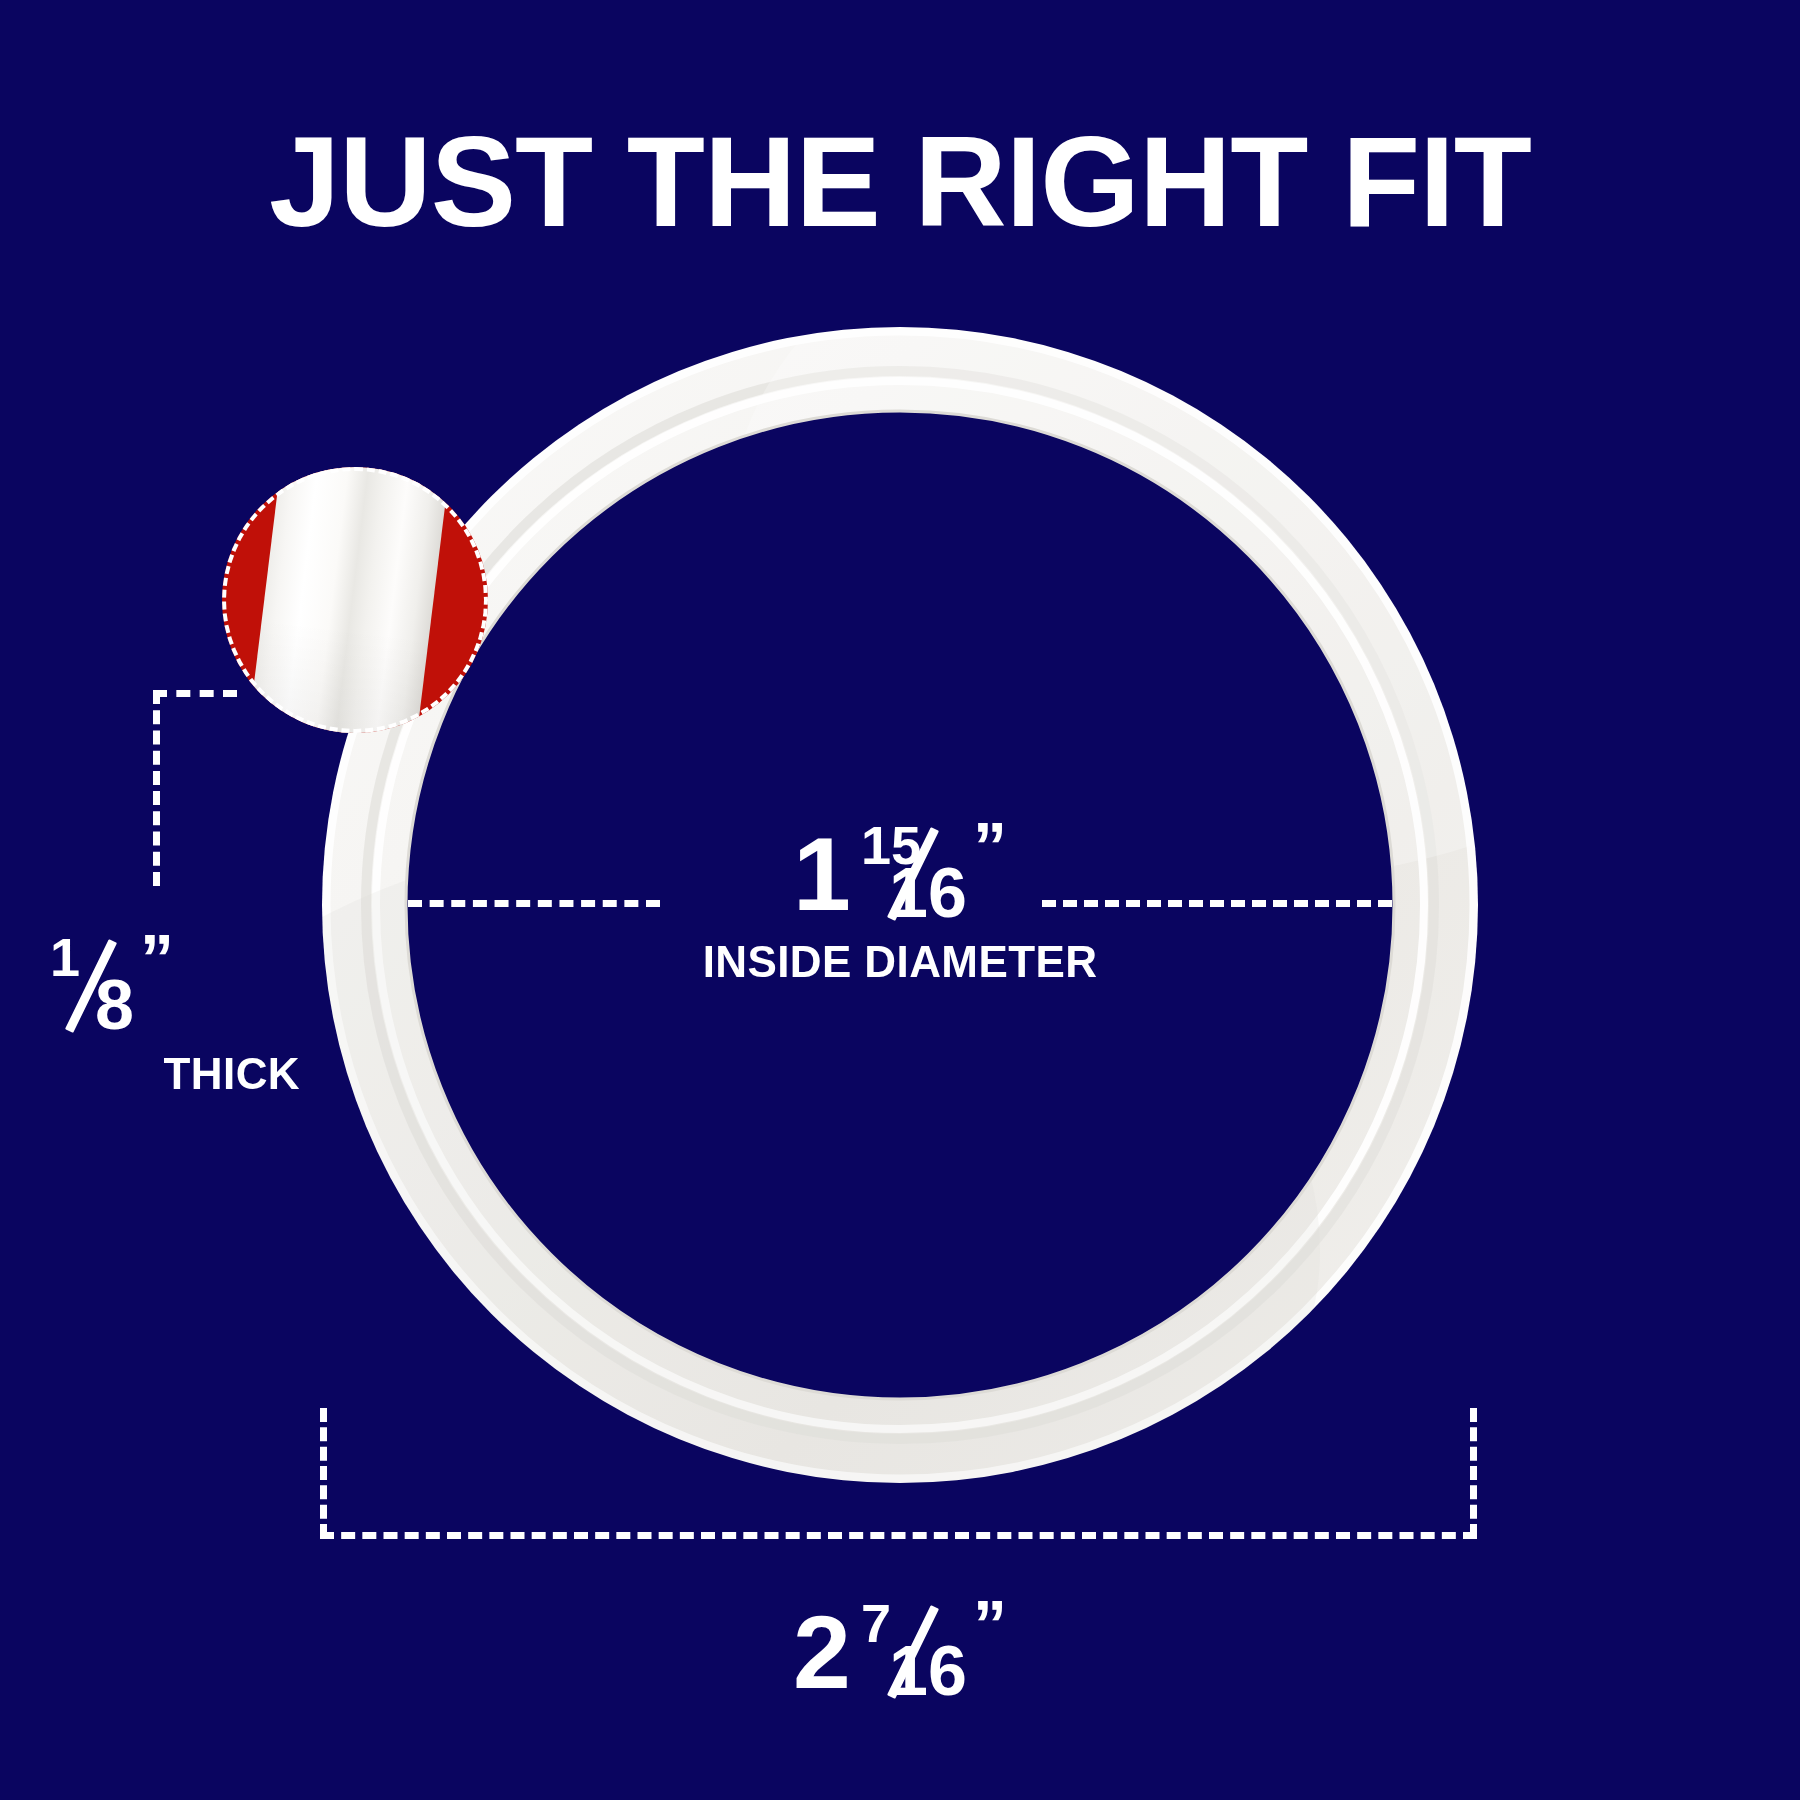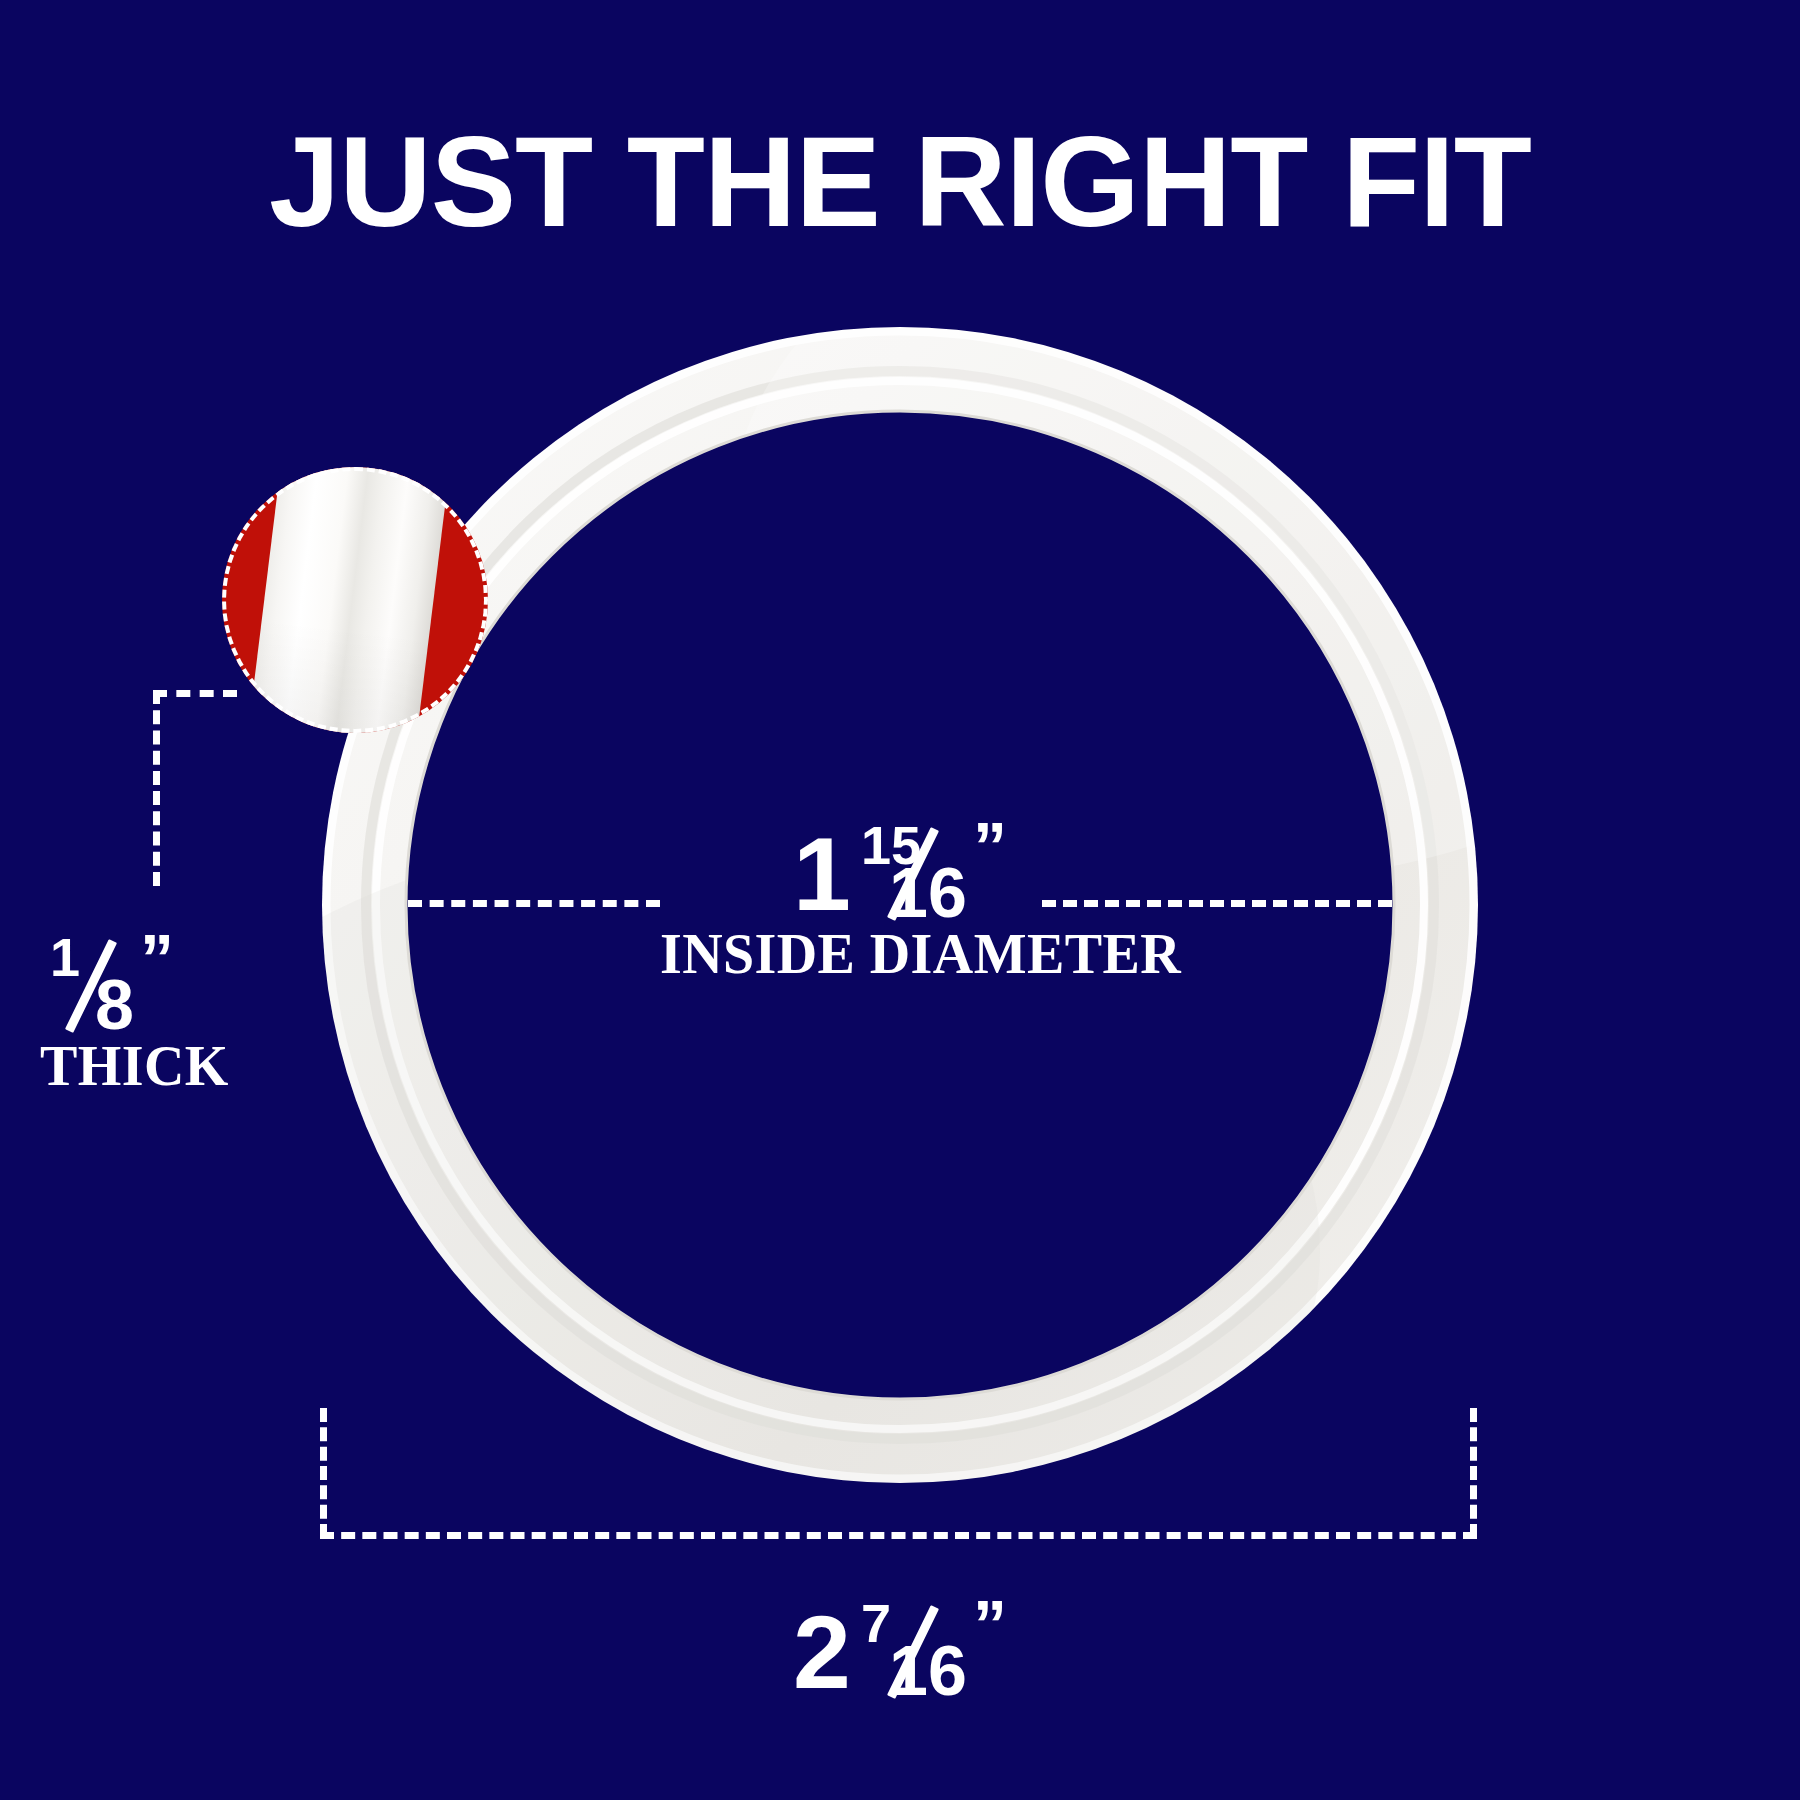--- a/index.html
+++ b/index.html
@@ -165,25 +165,25 @@
   }
   .inch {
     font-size: 68px;
     font-weight: bold;
     line-height: 1;
     margin-left: 6px;
     position: relative;
     top: -10px;
   }
   .dim-caption {
-    font-size: 56px;
+    font-size: 44px;
     font-weight: bold;
     letter-spacing: 0.4px;
     line-height: 1;
-    font-family: Liberation Serif, serif;
+    margin-top: 14px;
   }
 
   
   #inside-label {
     left: 660px;
     top: 822px;
     width: 480px;
   }
 
   
@@ -194,21 +194,21 @@
   }
 
   
   #thick-label {
     left: 40px;
     top: 920px;
     width: 260px;
     text-align: left;
   }
   #thick-label .dim-value { justify-content: flex-start; }
-  #thick-label .dim-caption { text-align: left; }
+  #thick-label .dim-caption { text-align: right; }
   #thick-label .frac { width: 86px; }
 </style>
 </head>
 <body>
 
 <div id="canvas">
 
   <div id="title">JUST THE RIGHT FIT</div>
 
   <div id="ring-wrap">

